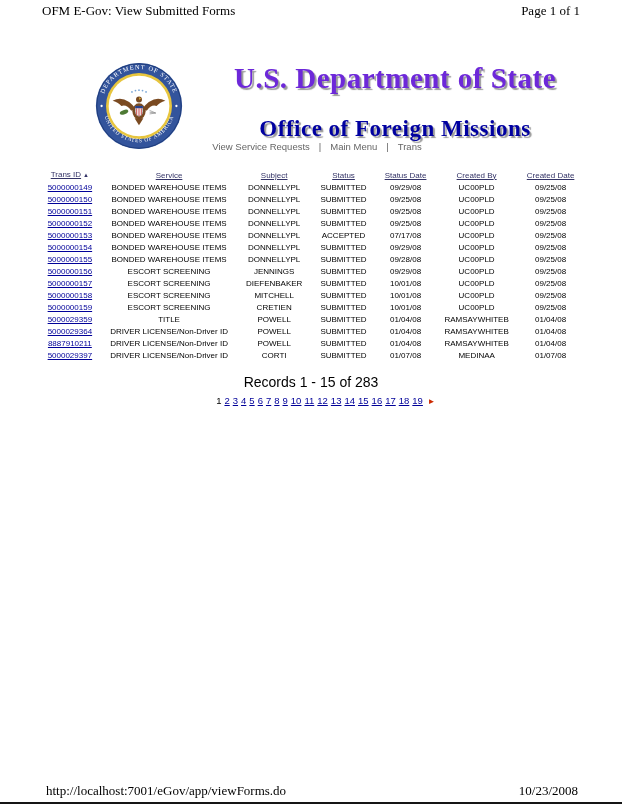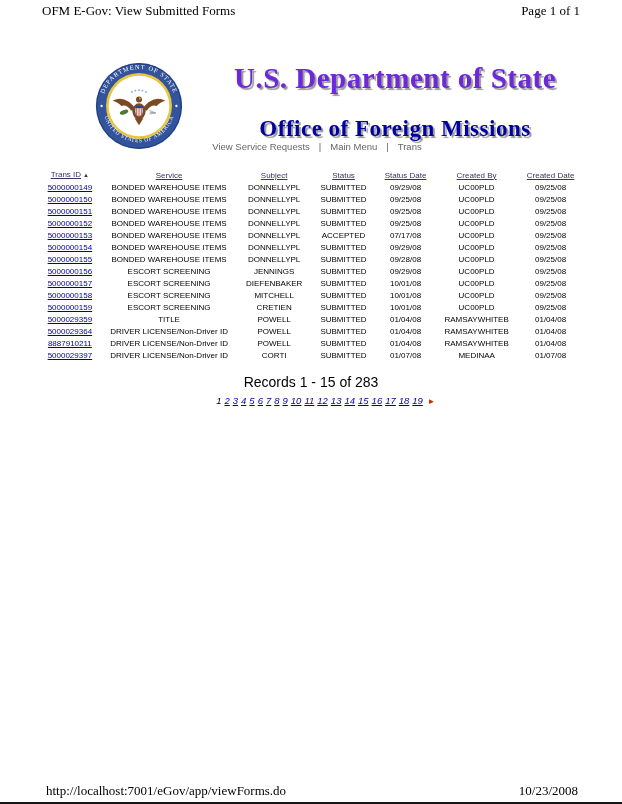--- a/index.html
+++ b/index.html
@@ -47,21 +47,21 @@
   }
   td{
     font-size:8px;color:#000;text-align:center;
     padding:1.5px 9px;line-height:9px;
   }
   a.trans-link{color:#000099;text-decoration:underline;}
   .sort-icon{font-size:6px;color:#333366;text-decoration:none;display:inline-block;margin-left:2px;}
 
   
   .records{position:absolute;top:374px;left:0;width:100%;text-align:center;font-size:14px;color:#000;}
-  .pagination{position:absolute;top:395px;left:28px;right:0;text-align:center;font-size:9.5px;font-style:italic;}
+  .pagination{position:absolute;top:395px;left:28px;right:0;text-align:center;font-size:9.5px;}
   .pagination a.page-link{color:#000099;text-decoration:underline;margin:0 1.5px;}
   .pagination .page-current{color:#000;margin:0 1.5px;}
   .pagination a.next-arrow{color:#cc2a00;text-decoration:none;font-size:8px;margin-left:3px;}
 </style>
 </head>
 <body>
 
 <div class="print-header">
   <span>OFM E-Gov: View Submitted Forms</span>
   <span>Page 1 of 1</span>

